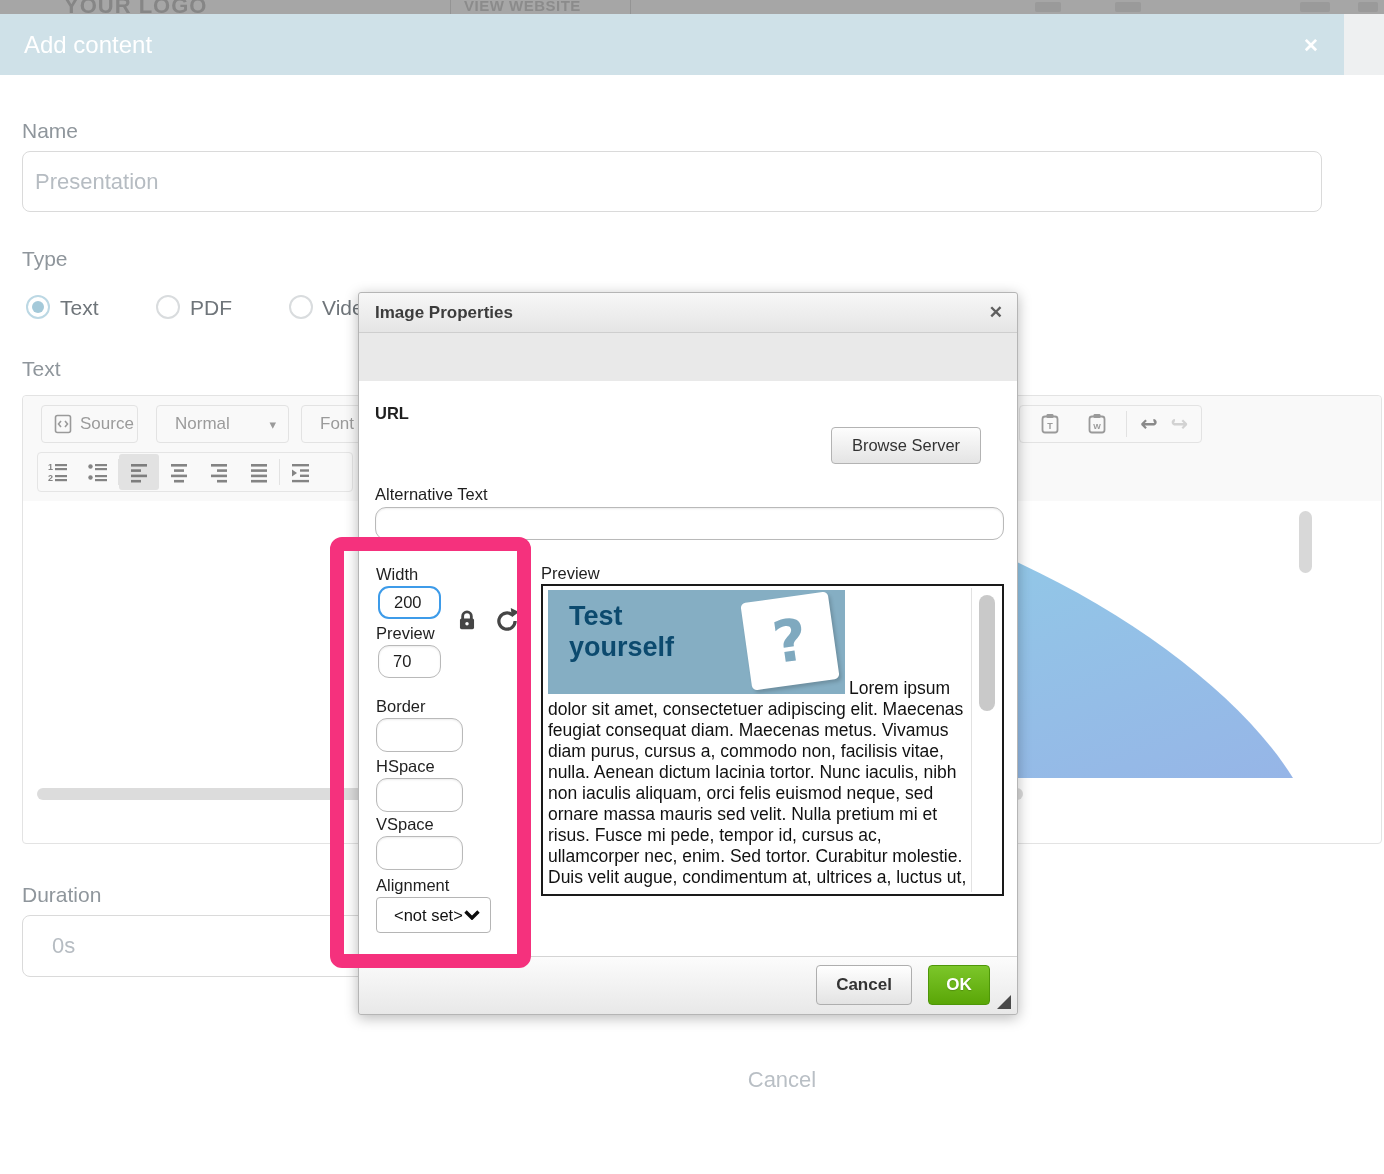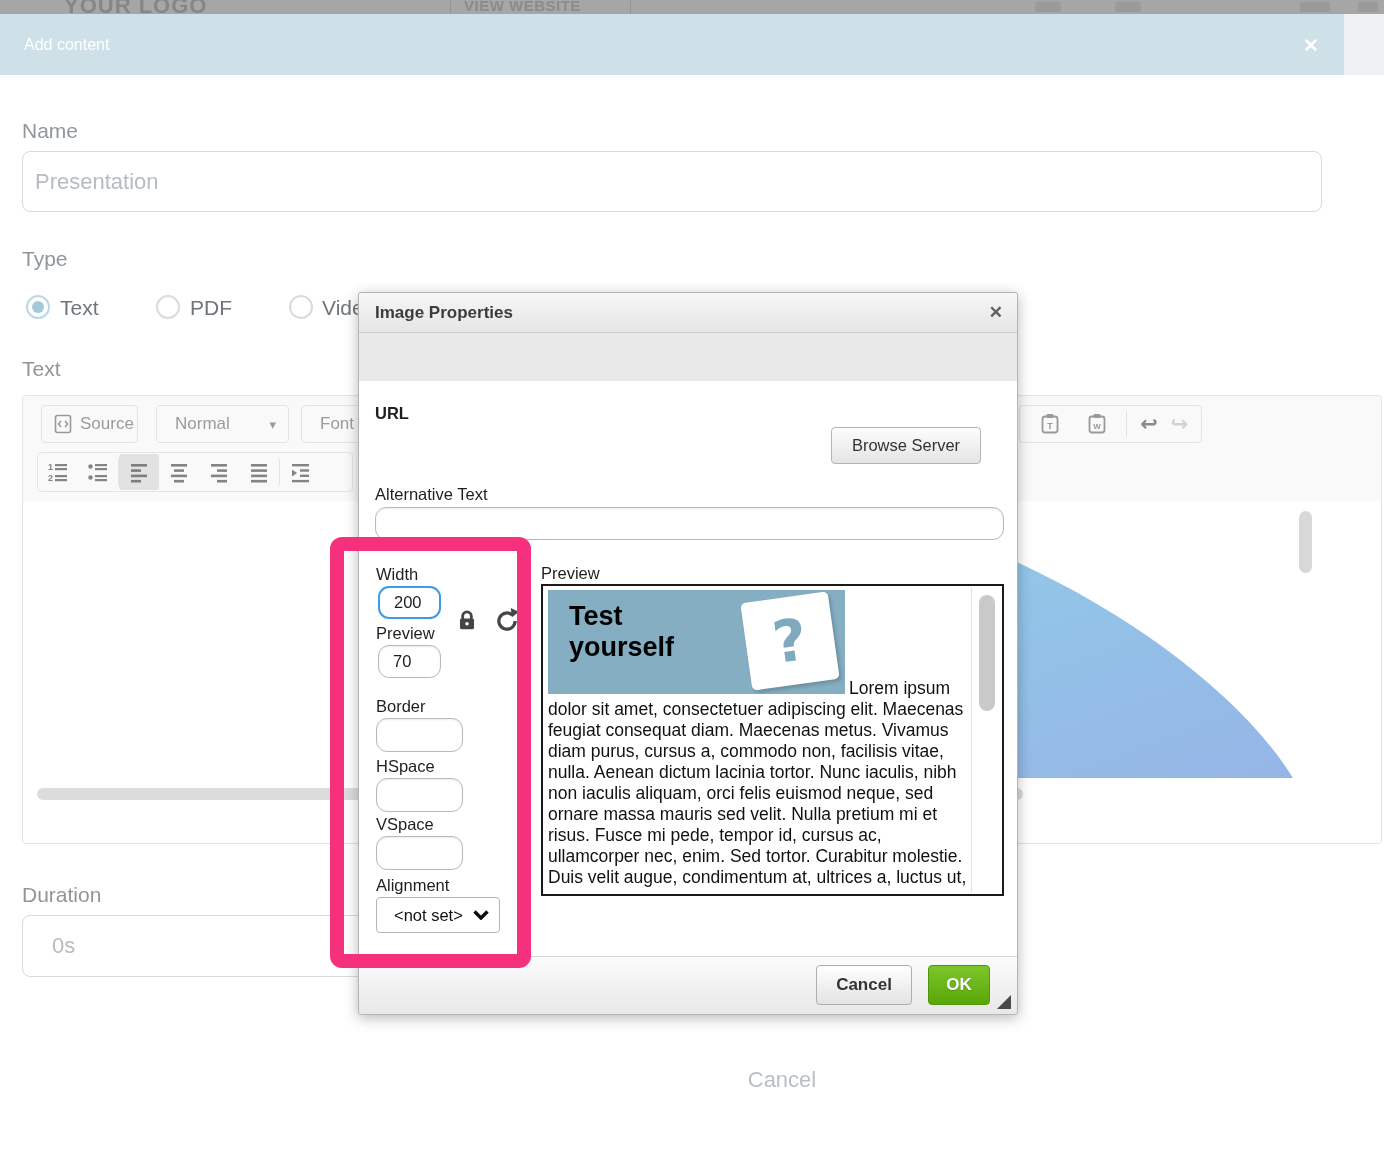--- a/index.html
+++ b/index.html
@@ -9,21 +9,21 @@
   
   .page-strip{position:absolute;left:0;top:0;width:1384px;height:14px;background:#a6a6a6;overflow:hidden;}
   .page-strip .logo{position:absolute;left:64px;top:-7px;font-size:22px;font-weight:bold;color:#868686;letter-spacing:1px;}
   .page-strip .nav{position:absolute;left:464px;top:-3px;font-size:15px;font-weight:bold;color:#8b8b8b;letter-spacing:.5px;}
   .page-strip .vsep{position:absolute;top:0;width:1px;height:14px;background:#949494;}
   .page-strip .blob{position:absolute;top:2px;height:10px;background:#8f8f8f;border-radius:2px;opacity:.55;}
   .side-dim{position:absolute;left:1344px;top:14px;width:40px;height:61px;background:#eef0f1;}
 
   
   .modal-header{position:absolute;left:0;top:14px;width:1344px;height:61px;background:#cfe1e8;}
-  .modal-header .title{position:absolute;left:24px;top:0;line-height:61px;font-size:16px;color:#ffffff;}
+  .modal-header .title{position:absolute;left:24px;top:0;line-height:61px;font-size:24px;color:#ffffff;}
   .modal-header .close{position:absolute;left:1303px;top:20px;font-size:19px;font-weight:bold;color:#ffffff;cursor:pointer;}
 
   .field-label{position:absolute;font-size:21px;color:#8f969c;}
   .big-input{position:absolute;border:1px solid #dadada;border-radius:8px;background:#fff;
              font-family:"Liberation Sans",sans-serif;font-size:22px;color:#555;padding:0 0 0 29px;box-sizing:border-box;}
   .big-input::placeholder{color:#b6bcc2;}
 
   .radio{position:absolute;width:24px;height:24px;border-radius:50%;box-sizing:border-box;background:#fff;}
   .radio.sel{border:2px solid #bcd8e4;}
   .radio.sel::after{content:"";position:absolute;left:4px;top:4px;width:12px;height:12px;border-radius:50%;background:#a4c9d9;}
@@ -73,31 +73,31 @@
   .dlg-body{position:absolute;left:0;top:88px;right:0;bottom:57px;background:#fff;}
   .dl{position:absolute;font-size:16.5px;color:#1f1f1f;z-index:2;}
   .dl.b{font-weight:bold;}
   .din{position:absolute;border:1px solid #b9b9b9;border-radius:11px;background:#fff;box-sizing:border-box;
        font-family:"Liberation Sans",sans-serif;font-size:16.5px;color:#1d1d1d;padding:0 9px;z-index:2;
        box-shadow:inset 0 1px 2px rgba(0,0,0,.08);}
   .din.focus{border:2px solid #3d9be9;box-shadow:none;}
   .browse-btn{position:absolute;left:472px;top:134px;width:150px;height:37px;background:linear-gradient(#fdfdfd,#e4e4e4);
               border:1px solid #b3b3b3;border-radius:4px;font-size:16.5px;color:#333;z-index:2;
               font-family:"Liberation Sans",sans-serif;}
-  .dselect{position:absolute;left:17px;top:604px;width:124px;height:36px;border:1px solid #b5b5b5;border-radius:4px;background:#fff;
+  .dselect{position:absolute;left:17px;top:604px;width:115px;height:36px;border:1px solid #b5b5b5;border-radius:4px;background:#fff;
            box-sizing:border-box;display:flex;align-items:center;z-index:2;cursor:pointer;}
   .dselect .val{font-size:16.5px;color:#111;margin-left:17px;}
   .dselect svg{margin-left:auto;margin-right:10px;}
   .preview-box{position:absolute;left:182px;top:291px;width:463px;height:312px;border:2px solid #1a1a1a;background:#fff;box-sizing:border-box;z-index:2;}
   .pv-content{position:absolute;left:5px;top:4px;width:424px;height:300px;overflow:hidden;
               font-size:17.5px;line-height:21px;color:#111;}
   .pv-scroll{position:absolute;right:7px;top:9px;width:16px;height:116px;background:#c9c9c9;border-radius:8px;}
   .pv-track{position:absolute;right:30px;top:2px;bottom:2px;width:1px;background:#e2e2e2;}
   .banner{display:inline-block;overflow:hidden;position:relative;width:297px;height:104px;background:#85aec3;margin-right:4px;}
-  .banner .l1,.banner .l2{color:#000000;font-weight:bold;font-size:27px;line-height:31px;margin-left:21px;}
+  .banner .l1,.banner .l2{color:#0c4a6e;font-weight:bold;font-size:27px;line-height:31px;margin-left:21px;}
   .banner .l1{margin-top:11px;}
   .qcard{position:absolute;left:198px;top:7px;width:88px;height:88px;background:#fff;border-radius:5px;
          transform:rotate(-8deg);box-shadow:2px 3px 4px rgba(0,0,0,.18);display:flex;align-items:center;justify-content:center;}
   .qcard .q{font-size:58px;font-weight:bold;color:#7fa9bf;font-family:"DejaVu Sans",sans-serif;}
   .dlg-footer{position:absolute;left:0;bottom:0;right:0;height:57px;background:linear-gradient(#fcfcfc,#e8e8e8);
               border-top:1px solid #d4d4d4;border-radius:0 0 3px 3px;}
   .dcancel{position:absolute;left:457px;top:8px;width:96px;height:40px;background:linear-gradient(#ffffff,#e3e3e3);
            border:1px solid #aeaeae;border-radius:4px;font-size:17px;font-weight:bold;color:#333;
            font-family:"Liberation Sans",sans-serif;}
   .dok{position:absolute;left:569px;top:8px;width:62px;height:40px;background:linear-gradient(#7cc62a,#5aa607);

